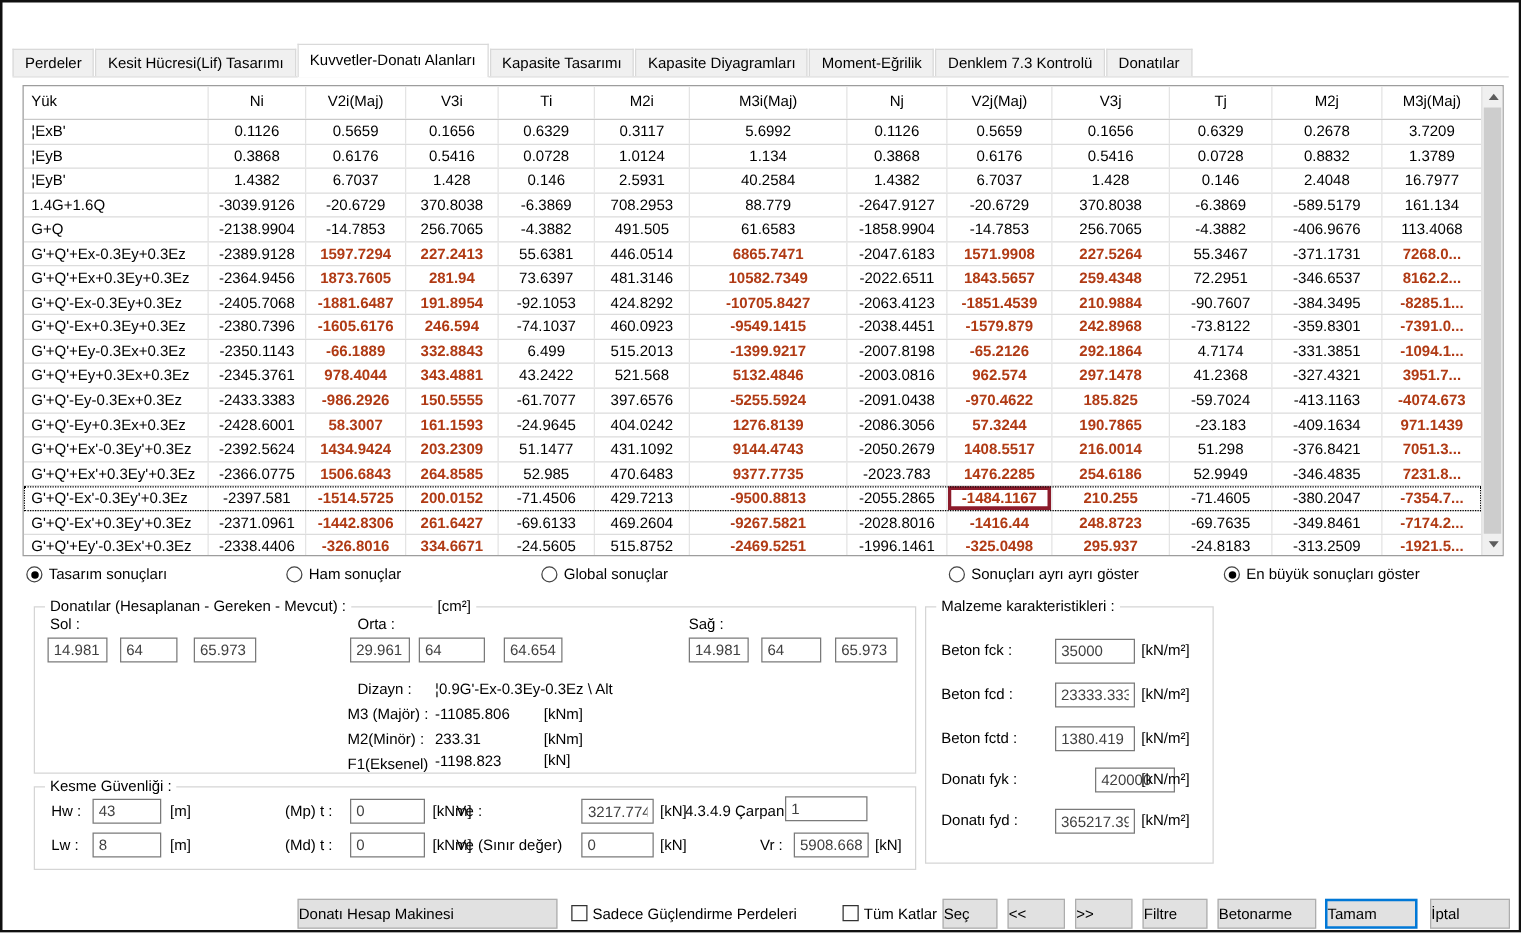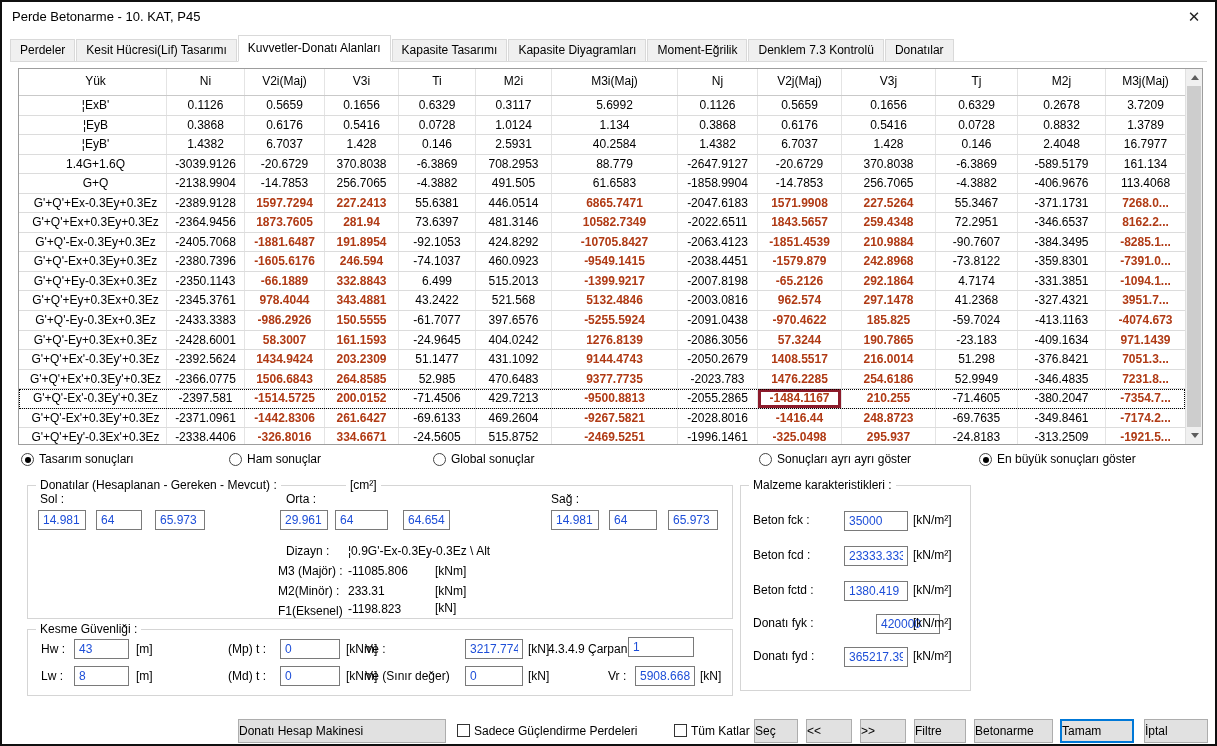--- a/index.html
+++ b/index.html
@@ -13,21 +13,21 @@
   .tabbar{position:absolute;left:8px;top:33px;right:8px;height:26px;border-bottom:1px solid #d9d9d9;display:flex;align-items:flex-end;}
   .tab{height:21px;line-height:21px;padding:0 9px;background:#f0f0f0;border:1px solid #d9d9d9;border-bottom:none;margin-right:1px;white-space:nowrap;}
   .tab.active{height:25px;line-height:25px;background:#fff;margin-bottom:-1px;border-bottom:1px solid #fff;}
   
   .table-outer{position:absolute;left:16px;top:66px;width:1185px;height:377px;border:1px solid #9d9d9d;box-sizing:border-box;background:#fff;overflow:hidden;}
   .tgrid{position:absolute;left:0;top:0;right:17px;bottom:0;overflow:hidden;}
   .thead,.trow{display:grid;grid-template-columns:148px 78px 80px 74px 77px 76px 126px 80px 84px 94px 82px 88px 1fr;}
   .thead{height:26px;line-height:25px;border-bottom:1px solid #c9c9c9;}
   .trow{height:18.55px;line-height:18.3px;border-bottom:1px solid #dcdcdc;}
   .cell{border-right:1px solid #e4e4e4;text-align:center;overflow:hidden;white-space:nowrap;box-sizing:border-box;}
-  .cell.c0{text-align:center;padding-left:6px;}
+  .cell.c0{text-align:left;padding-left:6px;}
   .cell:last-child{border-right:none;}
   .em{color:#b03a14;font-weight:bold;}
   .boxed{box-shadow:inset 0 0 0 3px #8c1b2b;}
   .trow.selected{outline:1px dotted #000;outline-offset:-1px;}
   
   .vscroll{position:absolute;top:0;right:0;bottom:0;width:17px;background:#f0f0f0;border-left:1px solid #e0e0e0;box-sizing:border-box;}
   .sb-btn{position:absolute;left:0;width:17px;height:17px;display:flex;align-items:center;justify-content:center;}
   .sb-up{top:0;} .sb-down{bottom:0;}
   .tri-up{width:0;height:0;border-left:4px solid transparent;border-right:4px solid transparent;border-bottom:5px solid #5d5d5d;}
   .tri-down{width:0;height:0;border-left:4px solid transparent;border-right:4px solid transparent;border-top:5px solid #5d5d5d;}
@@ -35,35 +35,31 @@
   
   .optrow{position:absolute;left:16px;top:450px;right:16px;height:18px;}
   .radio{position:absolute;top:0;white-space:nowrap;}
   .rb{display:inline-block;width:13px;height:13px;border:1px solid #444;border-radius:50%;background:#fff;vertical-align:-3px;margin-right:5px;position:relative;box-sizing:border-box;}
   .rb.checked::after{content:"";position:absolute;left:2.5px;top:2.5px;width:6px;height:6px;border-radius:50%;background:#000;}
   
   .group{position:absolute;border:1px solid #d5d5d5;background:#fff;box-sizing:border-box;}
   .legend{position:absolute;top:-8px;left:8px;background:#fff;padding:0 4px;white-space:nowrap;}
   .legend2{position:absolute;top:-8px;left:318px;background:#fff;padding:0 4px;white-space:nowrap;}
   .lbl{position:absolute;white-space:nowrap;}
-  .tb{position:absolute;height:20px;border:1px solid #7a7a7a;background:#fff;font-family:"Liberation Sans","DejaVu Sans",sans-serif;font-size:12px;padding:0 4px;box-sizing:border-box;color:#1d4ed8;}
+  .tb{position:absolute;height:20px;border:1px solid #7a7a7a;background:#fff;font-family:"Liberation Sans","DejaVu Sans",sans-serif;font-size:12px;padding:0 4px;box-sizing:border-box;color:#404040;}
   
   .btn{position:absolute;top:717px;height:24px;background:#e1e1e1;border:1px solid #adadad;font-family:"Liberation Sans","DejaVu Sans",sans-serif;font-size:12px;text-align:left;box-sizing:border-box;padding:0;}
   .btn.default{border:2px solid #0078d7;}
   .cb{position:absolute;top:722px;width:13px;height:13px;border:1px solid #333;background:#fff;box-sizing:border-box;}
 </style>
 </head>
 <body>
 
 <div class="window">
 
-  <div class="titlebar">
-    <span class="title-text">Perde Betonarme - 10. KAT, P45</span>
-    <span class="close-btn">✕</span>
-  </div>
 
   <div class="tabbar">
     <div class="tab">Perdeler</div>
     <div class="tab">Kesit Hücresi(Lif) Tasarımı</div>
     <div class="tab active">Kuvvetler-Donatı Alanları</div>
     <div class="tab">Kapasite Tasarımı</div>
     <div class="tab">Kapasite Diyagramları</div>
     <div class="tab">Moment-Eğrilik</div>
     <div class="tab">Denklem 7.3 Kontrolü</div>
     <div class="tab">Donatılar</div>

